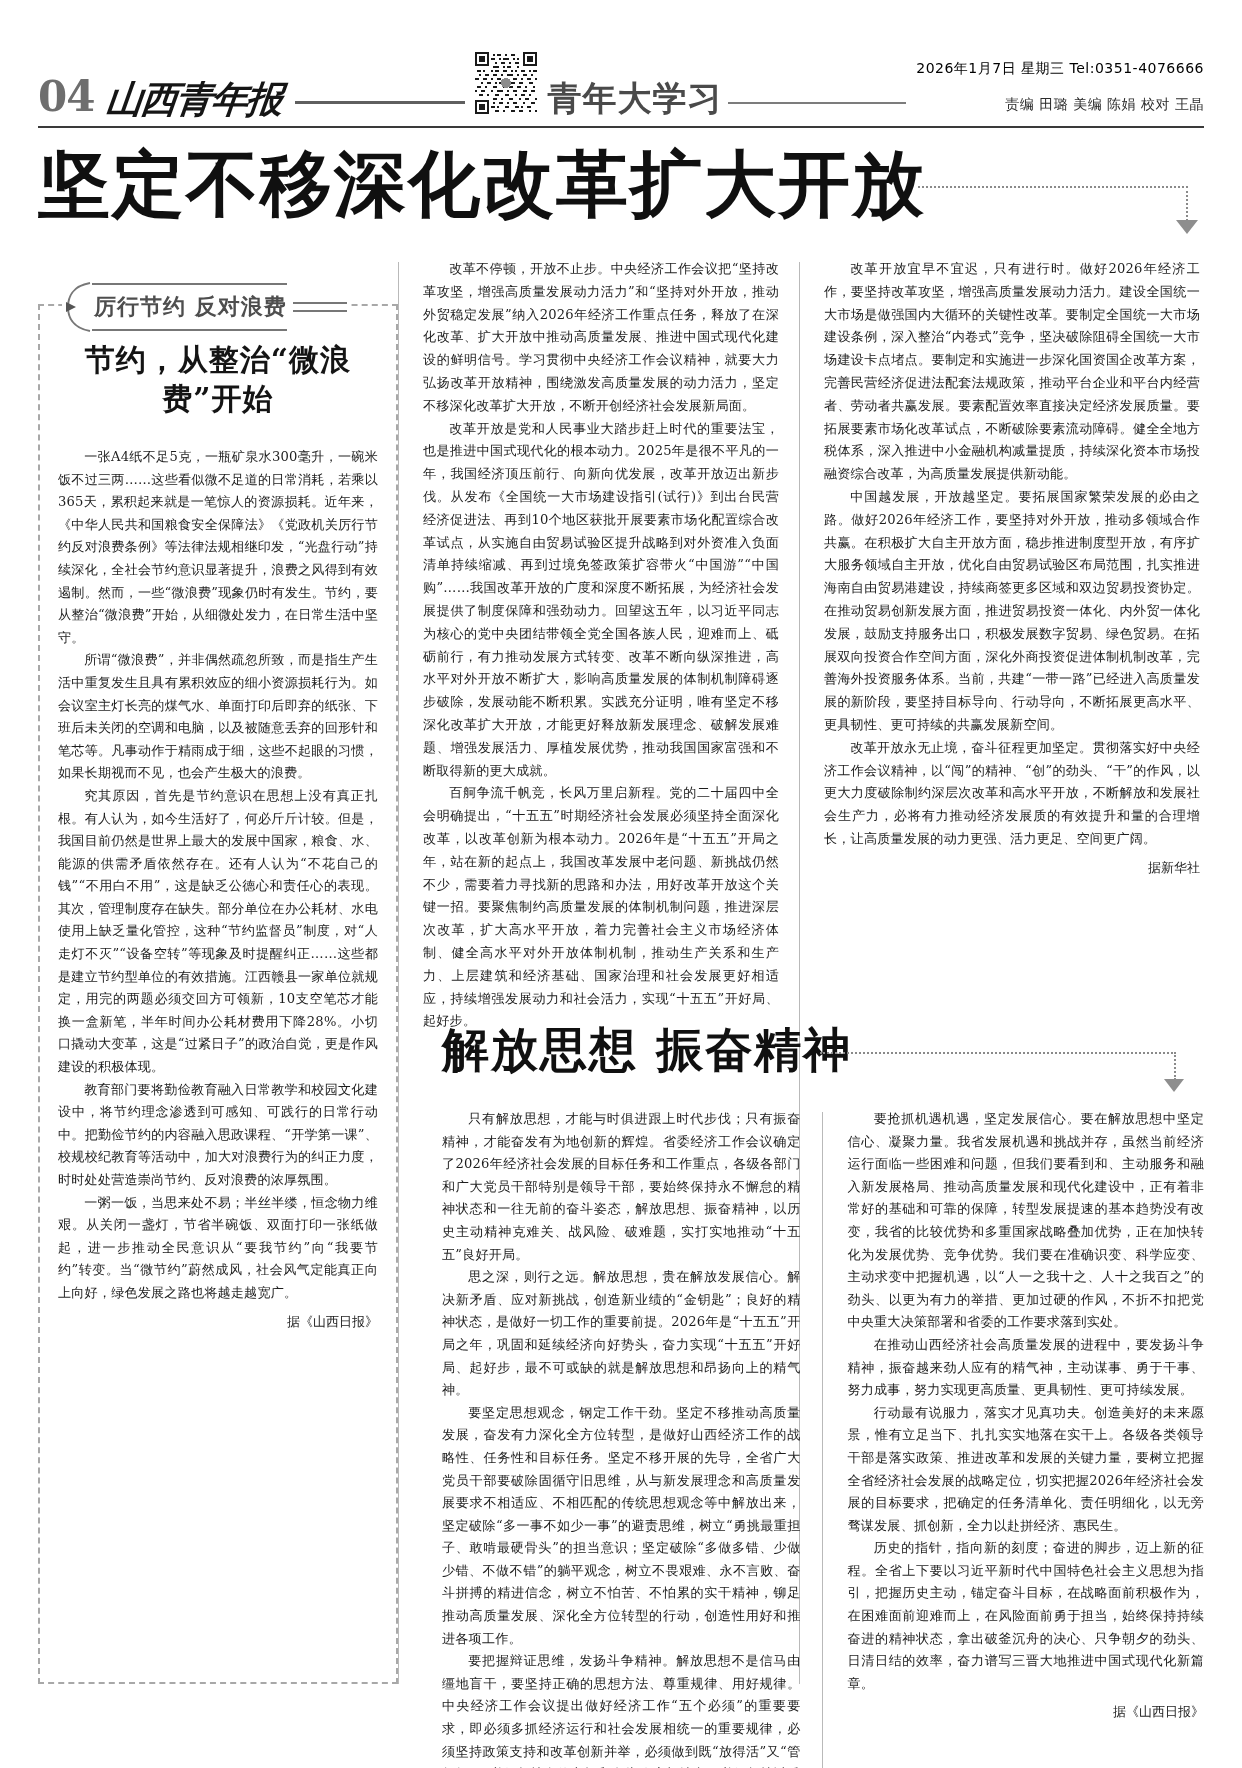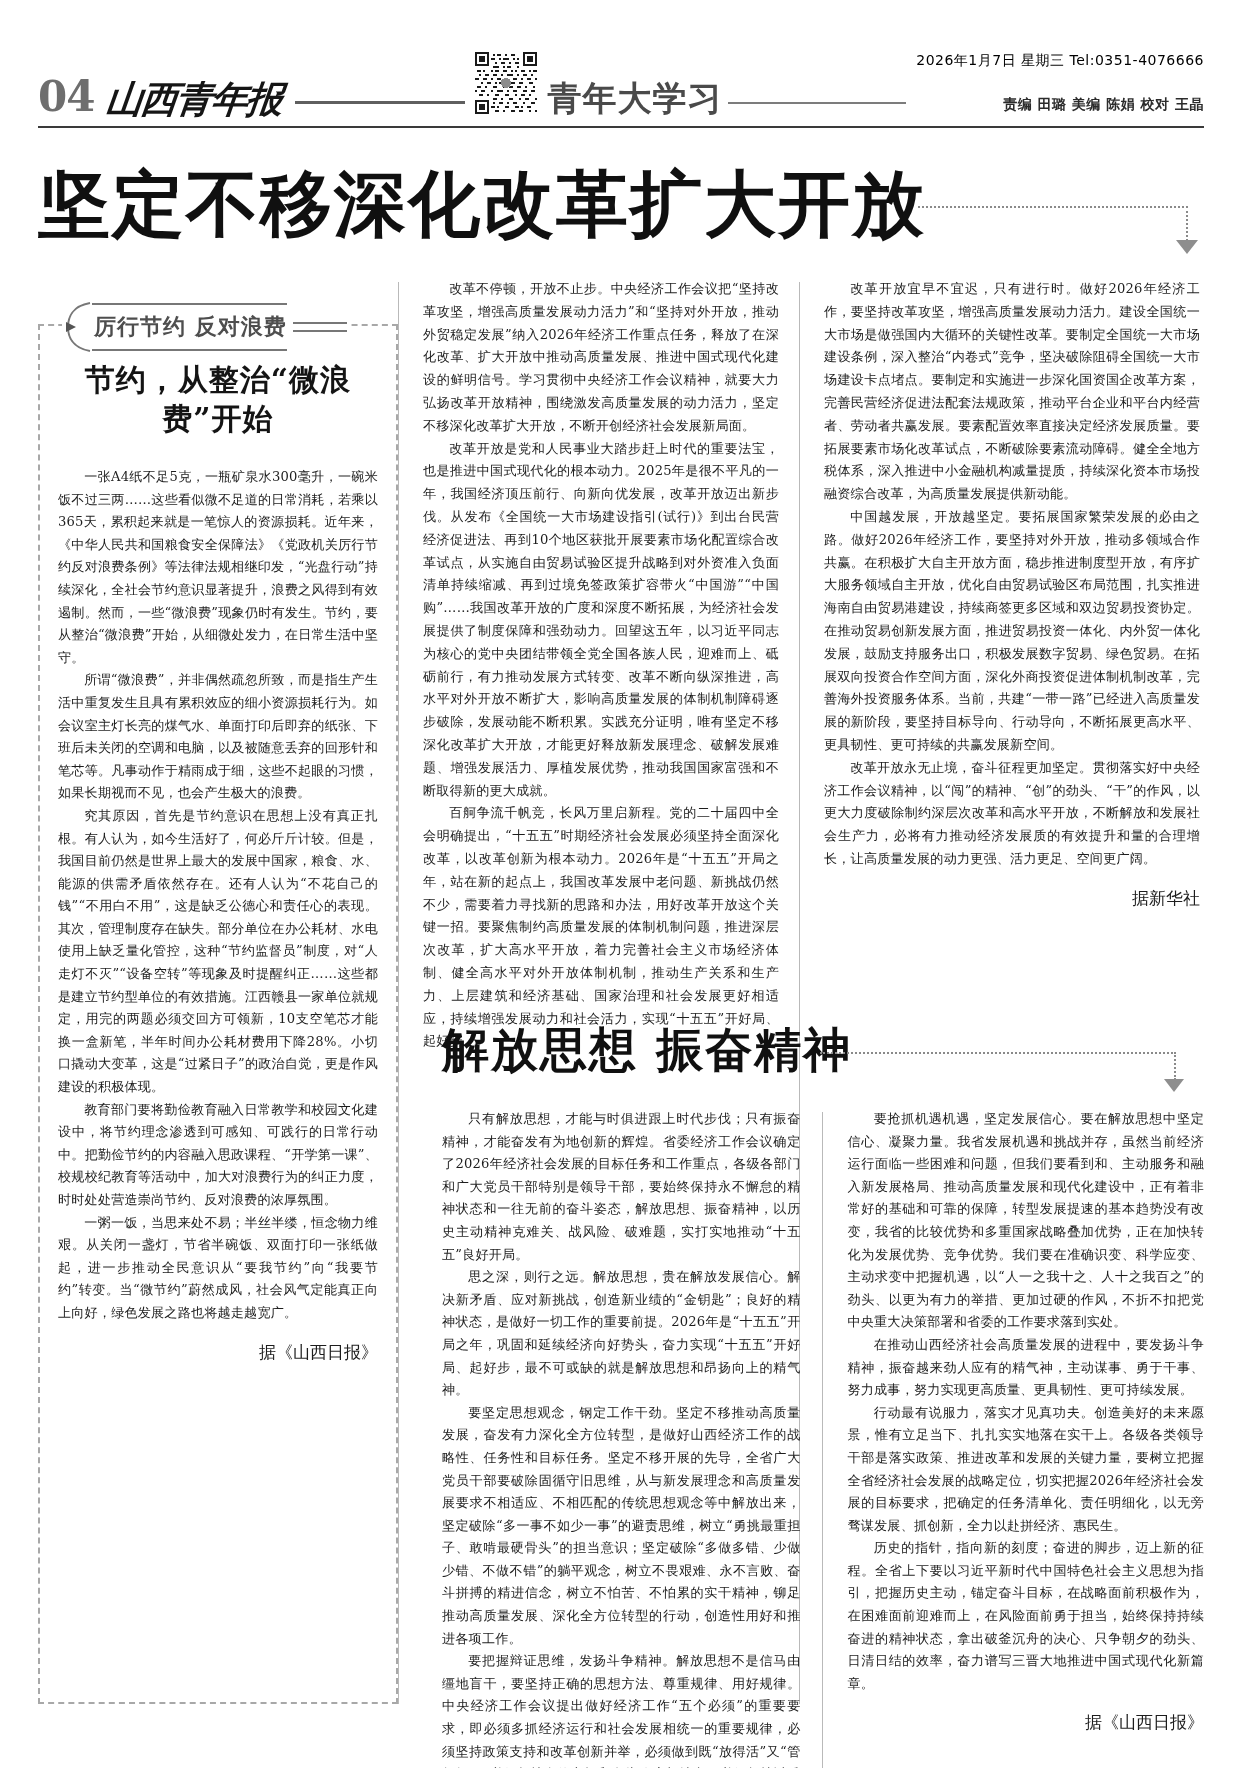--- a/index.html
+++ b/index.html
@@ -94,35 +94,35 @@
   .mast-meta .line1 {
     font-size: 14px;
     color: #000000;
     letter-spacing: 0.5px;
     white-space: nowrap;
   }
   .mast-meta .line2 {
     font-size: 14px;
     color: #2b2b2b;
     letter-spacing: 0.5px;
-    margin-top: 26px;
+    margin-top: 18px;
     white-space: nowrap;
-    font-weight: bold;
+    font-weight: normal;
   }
 
   .mast-bottom-rule {
     height: 0;
     border-top: 2px solid #3a3a3a;
     margin-top: 6px;
   }
 
   
   .headline-wrap {
     position: relative;
-    margin-top: 40px;
+    margin-top: 20px;
     height: 96px;
   }
   .headline-main {
     font-family: "DejaVu Serif", "Liberation Serif", serif;
     font-size: 72px;
     font-weight: bold;
     color: #101010;
     line-height: 1;
     letter-spacing: 2px;
     white-space: nowrap;
@@ -242,23 +242,23 @@
     margin: 0;
     text-indent: 2em;
   }
   .col-mid .body-text, .col-right .body-text {
     font-size: 13.1px;
     line-height: 22.8px;
   }
   .attrib {
     text-align: right;
     font-family: "DejaVu Serif", "Liberation Serif", serif;
-    font-size: 17px;
+    font-size: 13px;
     color: #1d1d1d;
-    margin-top: 16px;
+    margin-top: 8px;
   }
 
   
   .headline2-wrap {
     position: relative;
     margin: 26px 0 16px 0;
     height: 66px;
   }
   .headline2 {
     font-family: "DejaVu Serif", "Liberation Serif", serif;

